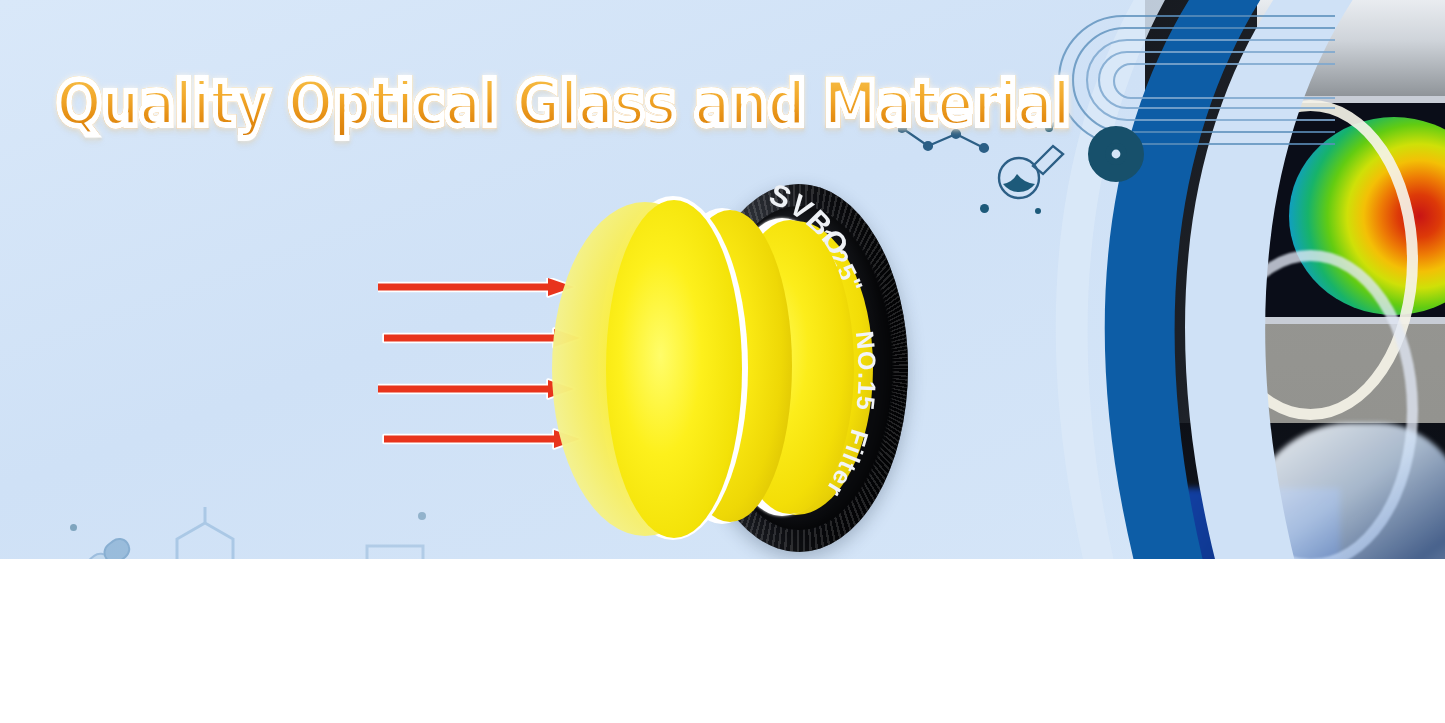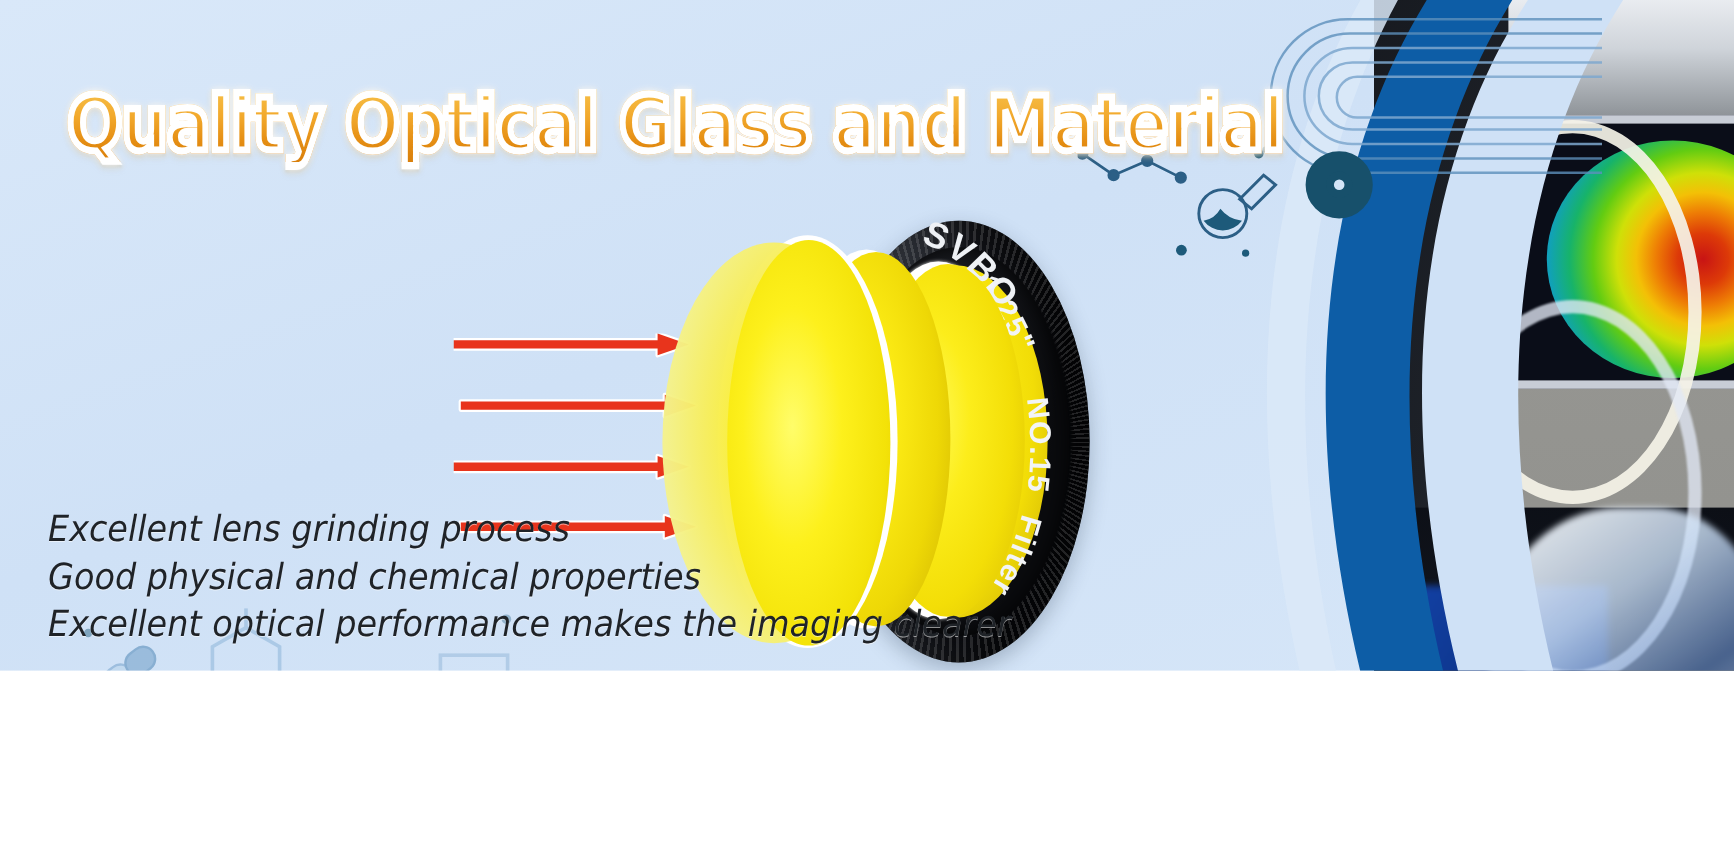--- a/index.html
+++ b/index.html
@@ -521,19 +521,14 @@
                 background: radial-gradient(ellipse 74% 70% at 34% 44%, #fffa55 0%, #fbea14 40%, #eed806 78%, #dcc304 100%);"></div>
 
     <div class="disc-edge" style="left:58px; top:18px; width:150px; height:344px;"></div>
     <div class="glass-disc" style="left:12px; top:24px; width:186px; height:334px;
                 background: radial-gradient(ellipse 86% 76% at 72% 48%, #fff93c 0%, #fbee1c 32%, #f7ee5e 62%, #f4f28f 84%, #f3f5b4 100%);
                 opacity:.97;"></div>
     <div class="glass-disc" style="left:66px; top:22px; width:136px; height:338px;
                 background: radial-gradient(ellipse 72% 70% at 40% 46%, #fffd6a 0%, #fdf01c 42%, #f3e208 80%, #e6ce05 100%);"></div>
   </div>
 
-  <div class="copy-block">
-    <div class="copy-line">Excellent lens grinding process</div>
-    <div class="copy-line">Good physical and chemical properties</div>
-    <div class="copy-line">Excellent optical performance makes the imaging clearer</div>
-  </div>
 
 </div>
 
 </body></html>

